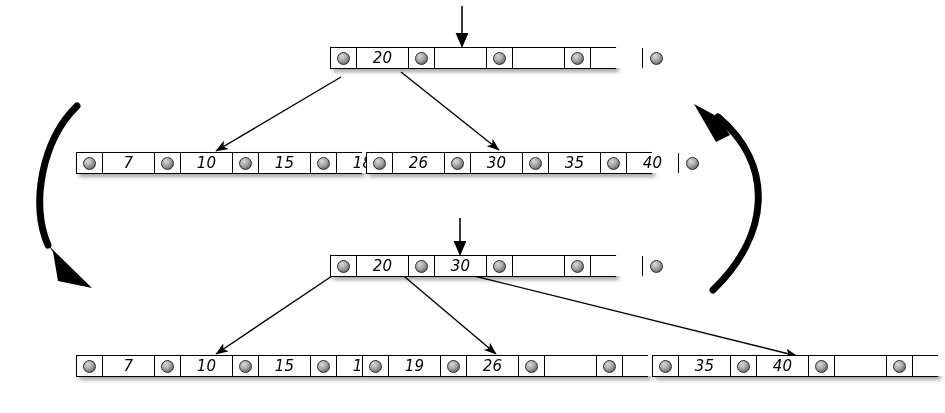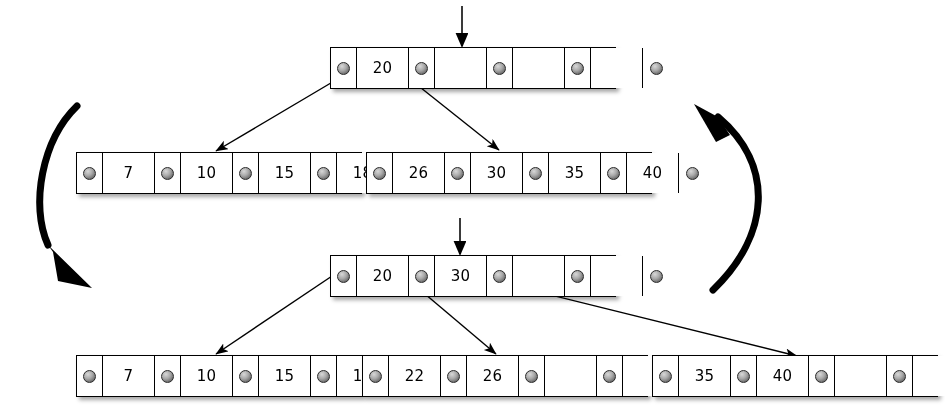--- a/index.html
+++ b/index.html
@@ -22,22 +22,23 @@
     height: 413px;
     pointer-events: none;
   }
   .btnode {
     position: absolute;
     display: flex;
     box-sizing: border-box;
     background: #737373;
     border: 1.5px solid #000000;
     box-shadow: 3px 3px 4px rgba(0,0,0,0.35);
-    height: 42px;
+    height: 22px;
     z-index: 5;
+    font-style: italic;
   }
   .cell {
     box-sizing: border-box;
     border-right: 1.5px solid #000000;
     display: flex;
     align-items: center;
     justify-content: center;
     height: 100%;
     background: #ffffff;
   }
@@ -197,21 +198,21 @@
       </div>
       <div class="cell key">18</div>
       <div class="cell ptr">
         <div class="dot"></div>
       </div>
     </div>
   <div class="btnode" id="node-lower_middle_leaf" style="left: 362px; top: 355px; width: 286px;">
       <div class="cell ptr">
         <div class="dot"></div>
       </div>
-      <div class="cell key">22</div>
+      <div class="cell key">19</div>
       <div class="cell ptr">
         <div class="dot"></div>
       </div>
       <div class="cell key">26</div>
       <div class="cell ptr">
         <div class="dot"></div>
       </div>
       <div class="cell key"></div>
       <div class="cell ptr">
         <div class="dot"></div>

